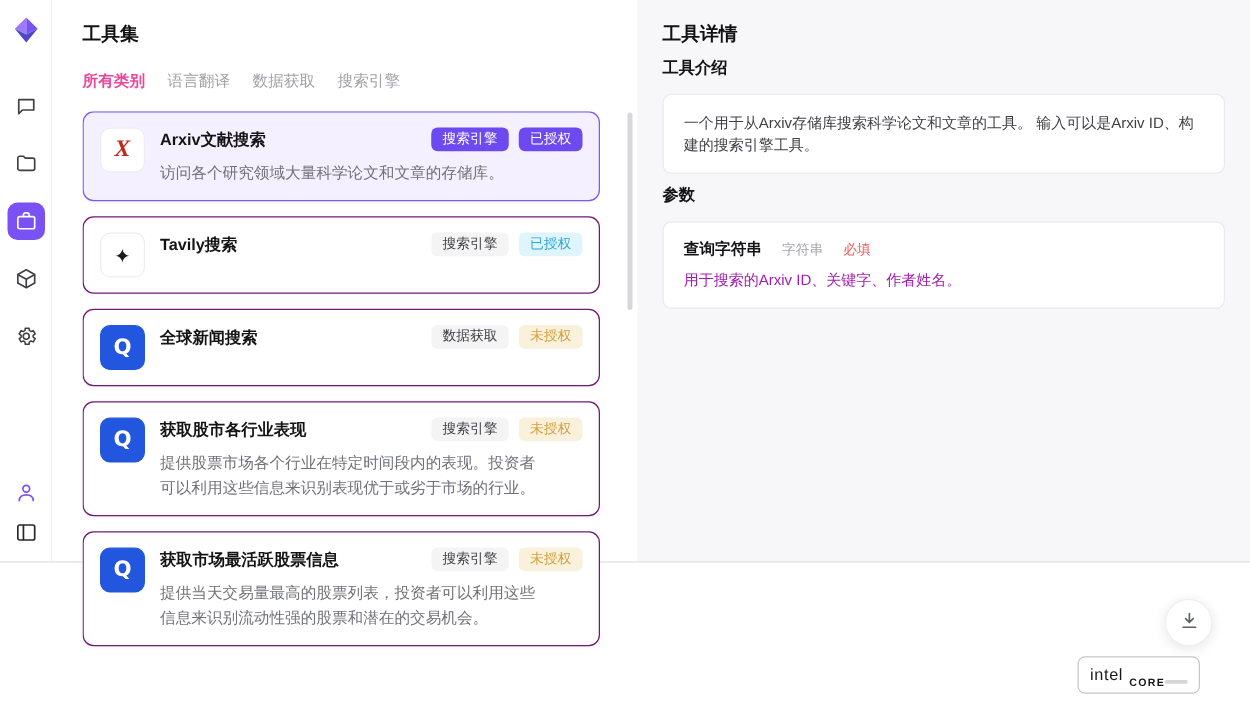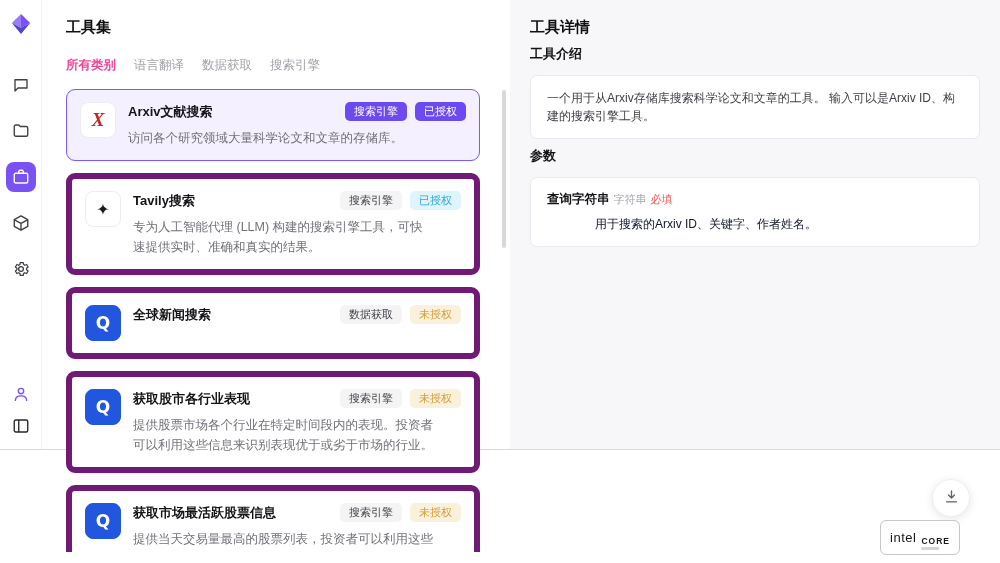--- a/index.html
+++ b/index.html
@@ -36,21 +36,21 @@
   .tabs { display:flex; gap:18px; margin-top:20px; font-size:12.5px; }
   .tab { color:#A1A1AA; cursor:pointer; }
   .tab.active { color:#ec4899; font-weight:bold; }
 
   .tool-list {
     margin-top:15px; display:flex; flex-direction:column; gap:12px;
     height:463px; overflow:hidden;
   }
   .tool-card {
     display:flex; gap:12px; padding:12px 13px;
-    background:#fff; border:6px solid #701a75; border-radius:9px;
+    background:#fff; border:1px solid #701a75; border-radius:9px;
     box-shadow:0 1px 2px rgba(0,0,0,0.04); cursor:pointer; flex:none;
   }
   .tool-card.selected { border:1.5px solid #7A5AF8; background:#F5F0FF; }
   .card-icon {
     width:36px; height:36px; flex:none; border:1px solid #EDEDF1; border-radius:8px;
     background:#fff; display:flex; align-items:center; justify-content:center;
   }
   .icon-arxiv-logo::before {
     content:"X"; color:#C0271D; font-family:"Liberation Serif","DejaVu Serif",serif;
     font-weight:bold; font-style:italic; font-size:19px;
@@ -79,38 +79,38 @@
   }
 
   
   .detail-panel { flex:1; background:#F7F7F9; padding:18px 20px; position:relative; }
   .section-heading { font-size:13px; font-weight:bold; color:#141417; margin-top:8px; }
   .white-card {
     margin-top:12px; background:#fff; border:1px solid #EAEAEE; border-radius:7px;
     padding:13px 16px;
   }
   .intro-text { font-size:12px; color:#3F3F46; line-height:1.5; }
-  .param-head { display:flex; align-items:baseline; gap:4px; }
+  .param-head { display:flex; align-items:baseline; gap:16px; }
   .param-name { font-size:12.5px; font-weight:bold; color:#141417; }
   .param-type { font-size:11px; color:#A1A1AA; }
   .param-required { font-size:11px; color:#F05B5B; }
-  .param-desc { margin-top:8px; font-size:12px; color:#0f172a;margin-left:48px; }
+  .param-desc { margin-top:8px; font-size:12px; color:#a21caf; }
 
   
   .fab {
     position:absolute; right:30px; bottom:46px; width:38px; height:38px; border-radius:50%;
     background:#fff; border:1px solid #EFEFF2; box-shadow:0 2px 10px rgba(0,0,0,0.10);
     display:flex; align-items:center; justify-content:center; cursor:pointer;
   }
   .intel-badge {
     position:absolute; right:40px; bottom:8px; border:1px solid #C6C6CC; border-radius:6px;
     padding:4px 9px; display:flex; align-items:center; gap:5px; background:#fff;
   }
   .intel-word { font-size:13px; color:#17171C; letter-spacing:0.5px; }
-  .core-stack { display:flex; flex-direction:column; line-height:1;margin-top:12px; }
+  .core-stack { display:flex; line-height:1;margin-top:12px; }
   .core-word { font-size:8.5px; font-weight:bold; letter-spacing:1px; color:#17171C; }
   .core-sub { height:3px; width:18px; margin-top:2px; background:#D6D6DA; border-radius:1px; }
 </style>
 </head>
 <body>
 
 <div class="app">
 
   <aside class="sidebar">
     <div class="logo">
@@ -192,21 +192,20 @@
   <div class="tool-card">
     <div class="card-icon icon-tavily-logo"></div>
     <div class="card-body">
       <div class="card-top">
         <span class="card-title">Tavily搜索</span>
         <span class="badges">
           <span class="badge badge-cat cat-plain">搜索引擎</span>
           <span class="badge badge-status status-blue">已授权</span>
         </span>
       </div>
-      <div class="card-desc">专为人工智能代理 (LLM) 构建的搜索引擎工具，可快速提供实时、准确和真实的结果。</div>
     </div>
   </div>
 
   <div class="tool-card">
     <div class="card-icon icon-news-api-logo"></div>
     <div class="card-body">
       <div class="card-top">
         <span class="card-title">全球新闻搜索</span>
         <span class="badges">
           <span class="badge badge-cat cat-plain">数据获取</span>

